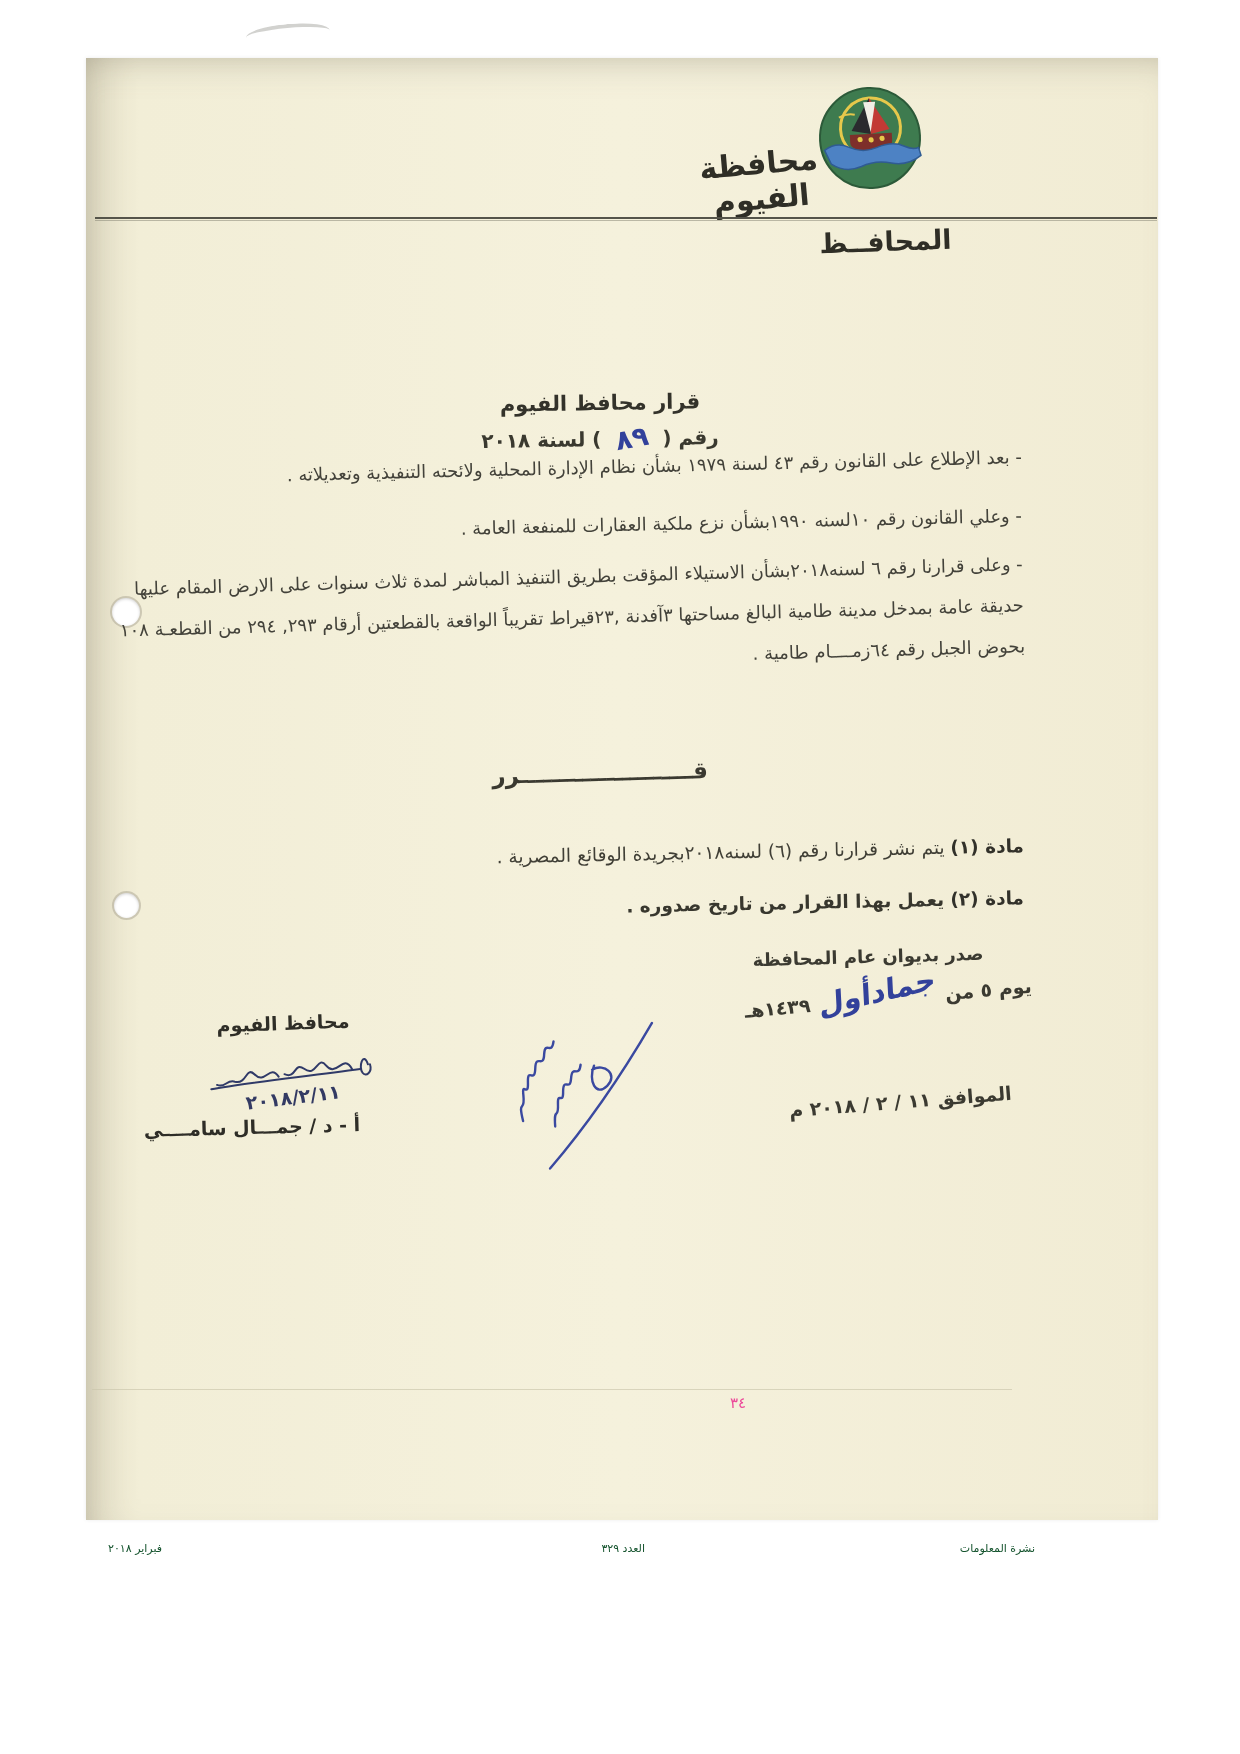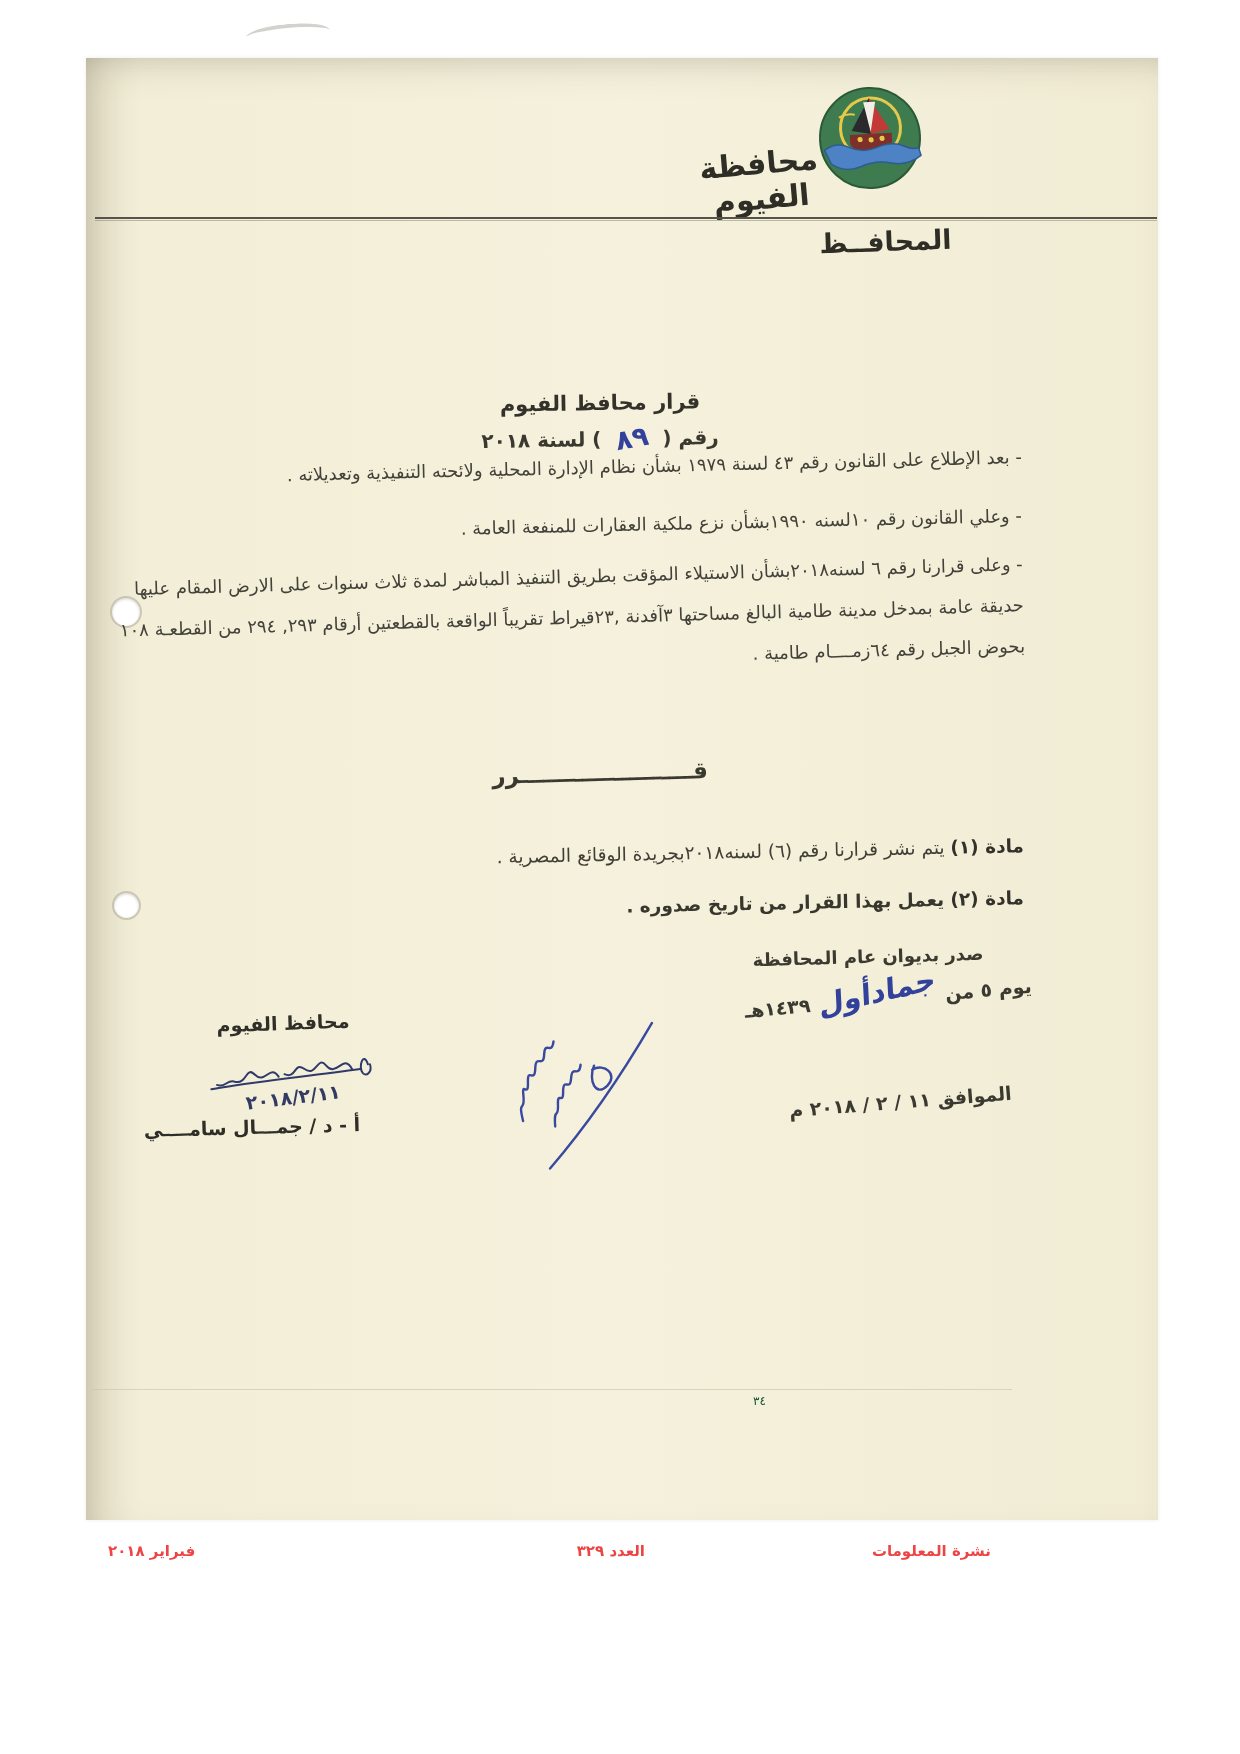--- a/index.html
+++ b/index.html
@@ -49,23 +49,23 @@
   .hijri .hand{display:inline-block;font-size:29px;font-weight:bold;
                transform:rotate(-8deg) skewX(-10deg) translateY(-4px);margin:0 8px;}
   .greg{left:700px;top:1094px;width:312px;font-size:19px;text-align:right;
         letter-spacing:1px;transform:rotate(-4.5deg);color:#3b3a31;font-weight:600;}
   .sig-title{left:203px;top:1012px;width:160px;font-size:19px;font-weight:bold;
              text-align:center;transform:rotate(-2deg);color:#2f2e27;}
   .sig-date{left:208px;top:1086px;width:170px;font-size:19px;text-align:center;
             transform:rotate(-7deg);color:#333a63;font-weight:600;}
   .sig-name{left:118px;top:1116px;width:268px;font-size:19px;font-weight:bold;
             text-align:center;transform:rotate(-1.5deg);color:#2e2d27;}
-  .pageno{left:710px;top:1394px;width:56px;font-size:12px;text-align:right;color:#14532d;}
-  .foot{top:1542px;font-size:15px;font-weight:bold;color:#ef4444;}
-  .foot-right{left:861px;width:130px;text-align:right;}
+  .pageno{left:710px;top:1394px;width:56px;font-size:15px;text-align:center;color:#ec4899;}
+  .foot{top:1542px;font-size:11px;font-weight:normal;color:#14532d;}
+  .foot-right{left:905px;width:130px;text-align:right;}
   .foot-center{left:515px;width:130px;text-align:right;}
   .foot-left{left:108px;width:110px;text-align:left;}
 </style>
 </head>
 <body>
 
 <div id="canvas">
 
   <div class="abs scan-page"></div>
 

